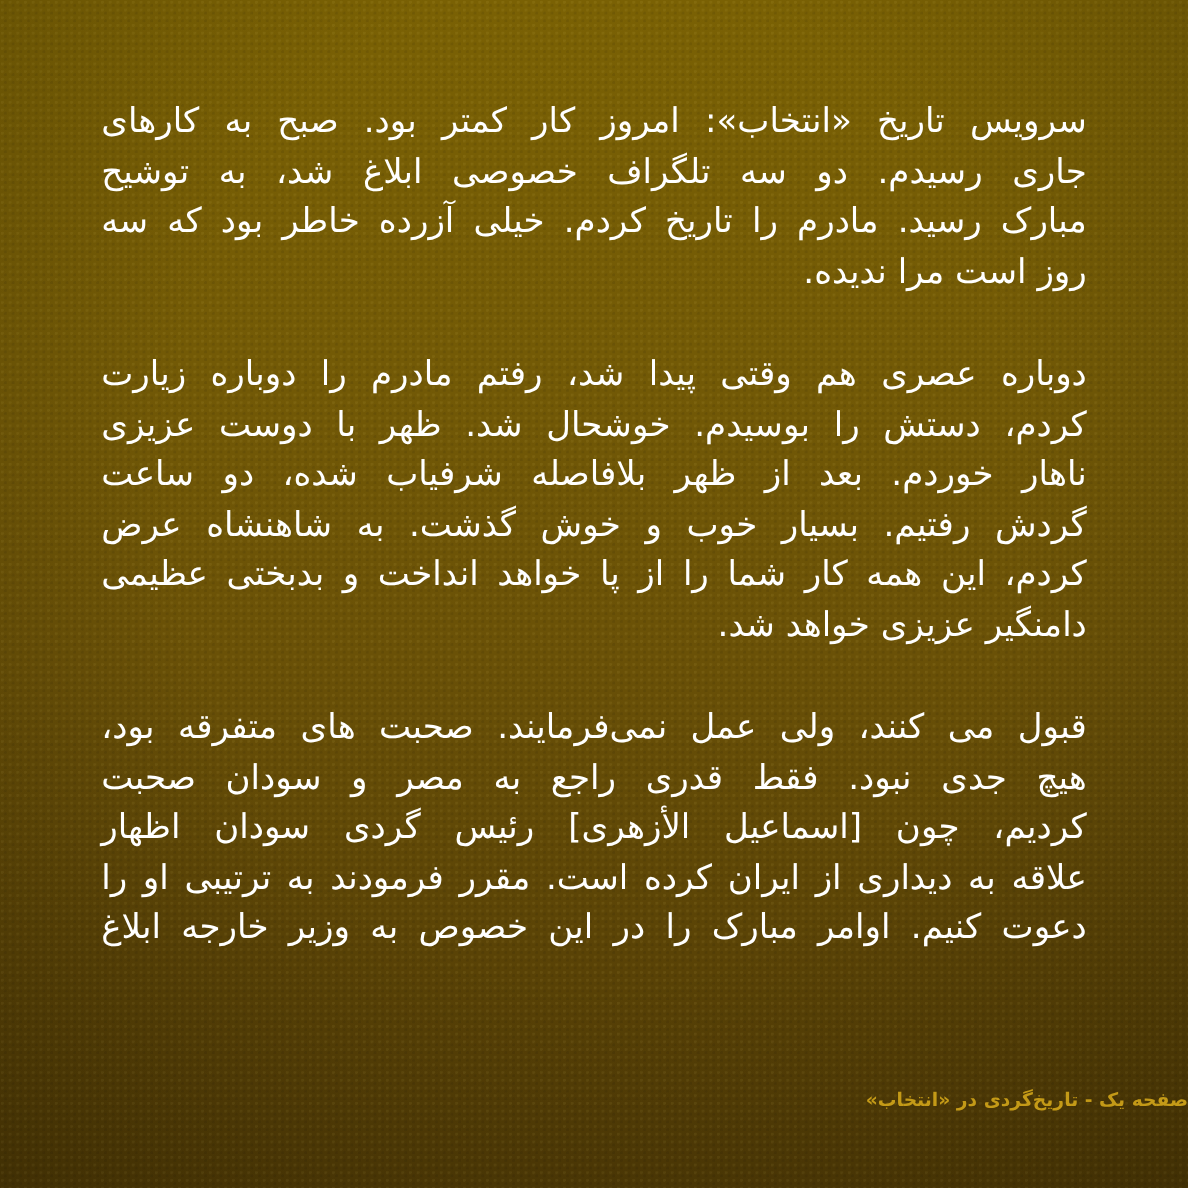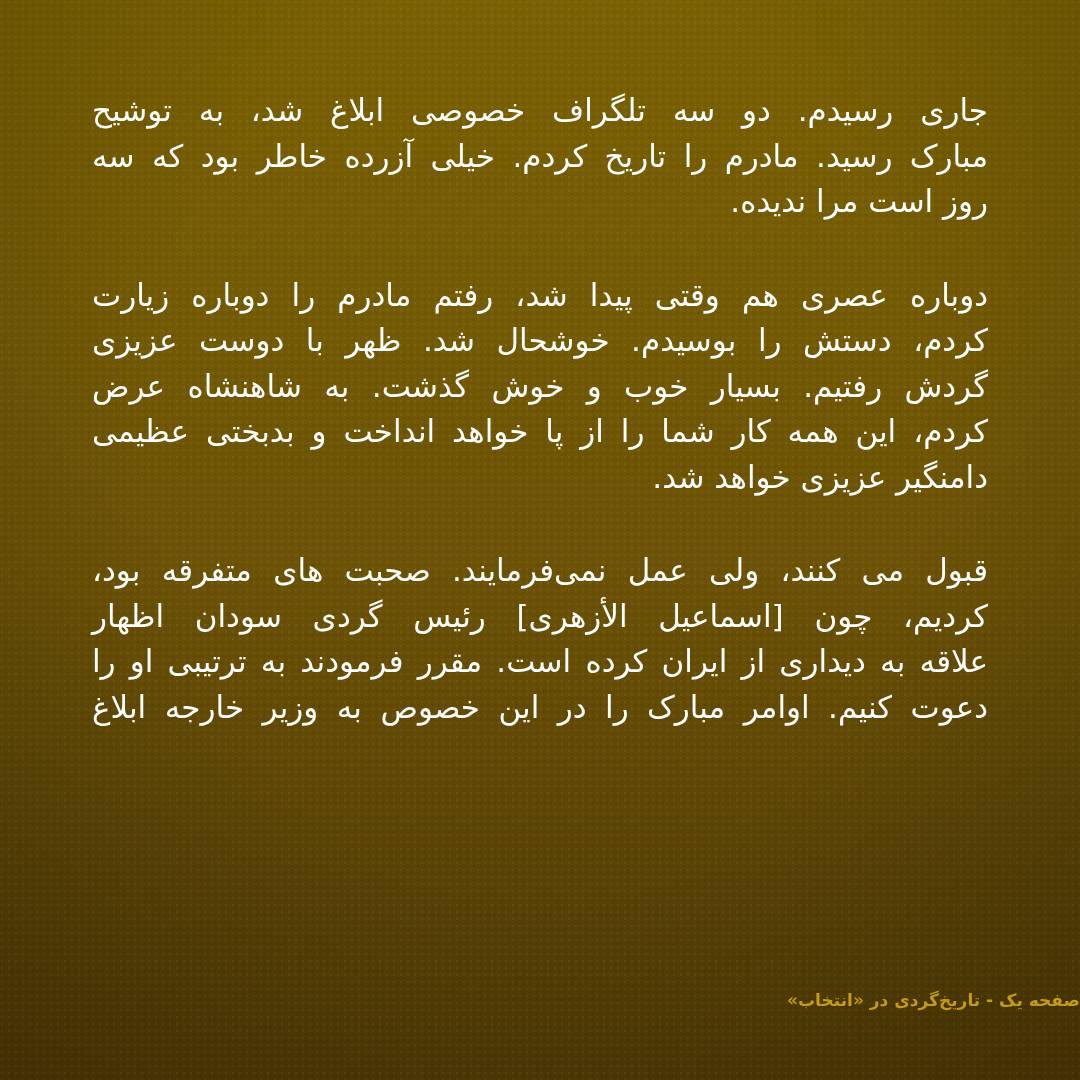--- a/index.html
+++ b/index.html
@@ -66,32 +66,35 @@
     }
   </style>
 </head>
 <body>
 
 <div class="texture"></div>
 <div class="vignette"></div>
 
 <div class="content">
   <p class="paragraph">
+    <span class="line">سرویس تاریخ «انتخاب»: امروز کار کمتر بود. صبح به کارهای</span>
     <span class="line">جاری رسیدم. دو سه تلگراف خصوصی ابلاغ شد، به توشیح</span>
     <span class="line">مبارک رسید. مادرم را تاریخ کردم. خیلی آزرده خاطر بود که سه</span>
     <span class="line last">روز است مرا ندیده.</span>
   </p>
   <p class="paragraph">
     <span class="line">دوباره عصری هم وقتی پیدا شد، رفتم مادرم را دوباره زیارت</span>
     <span class="line">کردم، دستش را بوسیدم. خوشحال شد. ظهر با دوست عزیزی</span>
+    <span class="line">ناهار خوردم. بعد از ظهر بلافاصله شرفیاب شده، دو ساعت</span>
     <span class="line">گردش رفتیم. بسیار خوب و خوش گذشت. به شاهنشاه عرض</span>
     <span class="line">کردم، این همه کار شما را از پا خواهد انداخت و بدبختی عظیمی</span>
     <span class="line last">دامنگیر عزیزی خواهد شد.</span>
   </p>
   <p class="paragraph">
     <span class="line">قبول می کنند، ولی عمل نمی‌فرمایند. صحبت های متفرقه بود،</span>
+    <span class="line">هیچ جدی نبود. فقط قدری راجع به مصر و سودان صحبت</span>
     <span class="line">کردیم، چون [اسماعیل الأزهری] رئیس گردی سودان اظهار</span>
     <span class="line">علاقه به دیداری از ایران کرده است. مقرر فرمودند به ترتیبی او را</span>
     <span class="line">دعوت کنیم. اوامر مبارک را در این خصوص به وزیر خارجه ابلاغ</span>
   </p>
 </div>
 
 <div class="footer">صفحه یک - تاریخ‌گردی در «انتخاب»</div>
 
 </body></html>

